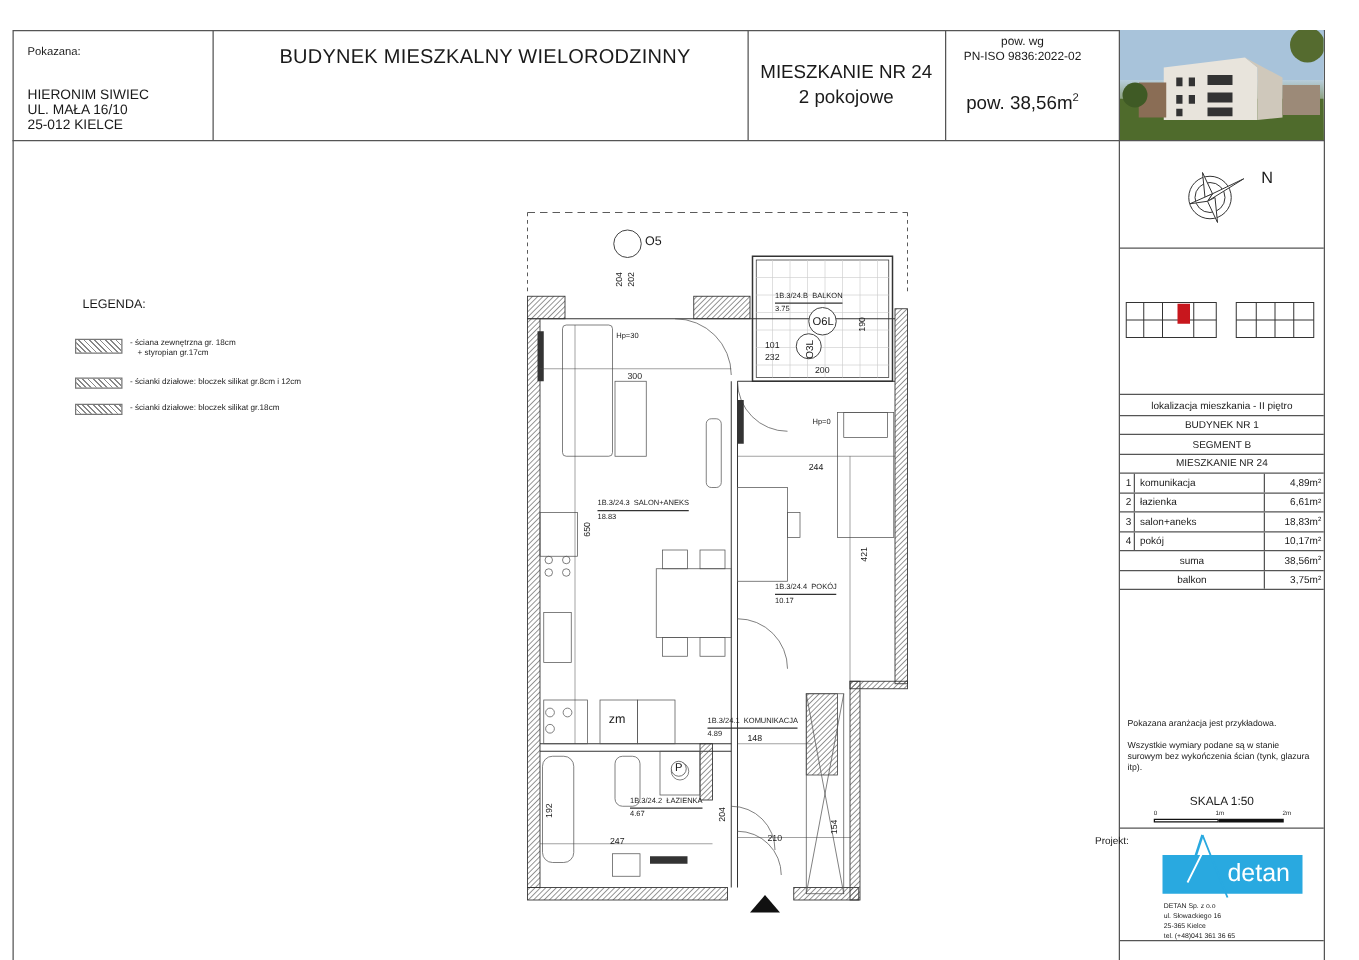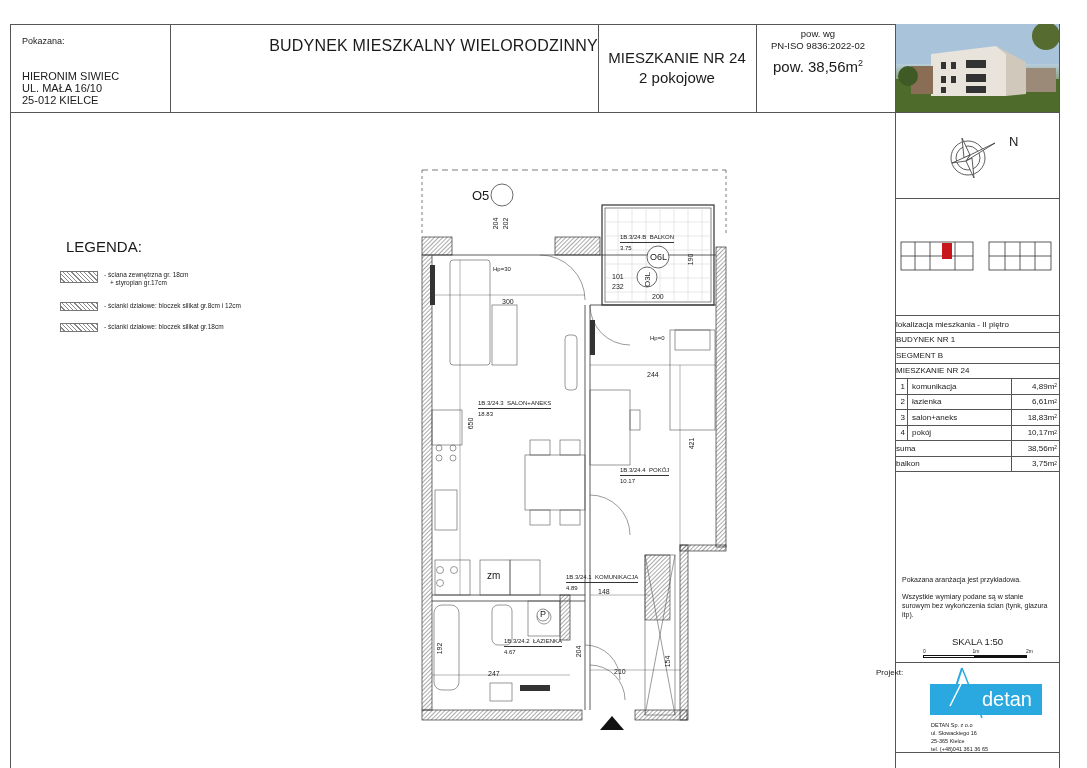--- a/index.html
+++ b/index.html
@@ -3,36 +3,36 @@
 <meta charset="utf-8">
 <style>
 *{box-sizing:border-box;margin:0;padding:0}
 body{width:1087px;height:768px;background:#fff;font-family:"Liberation Sans",sans-serif;color:#1a1a1a;position:relative;overflow:hidden}
 .frame{position:absolute;left:10px;top:24px;width:1050px;height:760px;border:1px solid #555}
 .abs{position:absolute}
 .vline{position:absolute;width:1px;background:#555}
 .hline{position:absolute;height:1px;background:#555}
 .inv-label{left:22px;top:36px;font-size:9px}
 .inv-lines{left:22px;top:70px;font-size:11px;line-height:12px}
-.title{left:178px;width:420px;top:34px;text-align:right;font-size:16px;line-height:23px;letter-spacing:.2px}
+.title{left:178px;width:420px;top:34px;text-align:center;font-size:16px;line-height:23px;letter-spacing:.2px}
 .apt{left:598px;width:158px;top:48px;text-align:center;font-size:15px;line-height:20px}
 .pow{left:756px;width:124px;top:28px;text-align:center}
 .pow .s{font-size:9.5px;line-height:12px}
-.pow .b{font-size:15px;margin-top:6px}
+.pow .b{font-size:15px;margin-top:22px}
 .photo{left:896px;top:24px;width:163px;height:88px;overflow:hidden;background:linear-gradient(180deg,#8fb2cf 0%,#b9cfdf 45%,#7a8f5a 70%,#3f5a25 100%)}
-.legend-title{left:66px;top:238px;font-size:15px}
+.legend-title{left:66px;top:238px;font-size:10px}
 .leg-row{position:absolute;left:60px;font-size:6.5px;line-height:8px;display:flex;align-items:flex-start;gap:6px}
 .leg-sw{width:38px;height:9px;border:1px solid #777;background:repeating-linear-gradient(45deg,#fff 0 2px,#888 2px 3px)}
 .room-lbl{position:absolute;font-size:6px;white-space:nowrap}
 .room-lbl .n{border-bottom:1px solid #333;padding-bottom:2px;display:block}
 .room-lbl .a{display:block;margin-top:2px}
 .dim{position:absolute;font-size:7px}
 .rp-table{position:absolute;left:896px;top:317px;width:163px;font-size:8px}
 .rp-row{height:15.5px;border-bottom:1px solid #555;display:flex;align-items:center}
-.rp-c{width:100%}
+.rp-c{text-align:center;width:100%}
 .rp-num{width:12px;text-align:right;border-right:1px solid #555;height:100%;display:flex;align-items:center;justify-content:flex-end;padding-right:2px}
 .rp-name{flex:1;padding-left:4px}
 .rp-val{width:48px;border-left:1px solid #555;height:100%;display:flex;align-items:center;justify-content:flex-end;padding-right:2px}
 sup{font-size:60%;vertical-align:super;line-height:0}
 .notes{left:902px;top:575px;font-size:7px;line-height:9px;width:150px}
 .scale{left:896px;width:163px;top:636px;text-align:center;font-size:9.5px}
 .logo-box{left:930px;top:684px;width:112px;height:31px;background:#29a9e0;color:#fff;font-size:20px;text-align:right;padding-right:10px;line-height:31px}
 .detan-addr{left:931px;top:721px;font-size:5.5px;line-height:8px}
 </style>
 </head>
@@ -205,21 +205,21 @@
     <line x1="190" y1="505" x2="280" y2="505"></line>
     <line x1="190" y1="430" x2="250" y2="430"></line>
   </g>
   <circle cx="102" cy="30" r="11" fill="#fff" stroke="#444" stroke-width=".8"></circle>
   <circle cx="258" cy="92" r="11" fill="#fff" stroke="#444" stroke-width=".8"></circle>
   <circle cx="247" cy="112" r="10" fill="#fff" stroke="#444" stroke-width=".8"></circle>
   <circle cx="143" cy="450" r="6" fill="#fff" stroke="#444" stroke-width=".6"></circle>
   <polygon points="200,565 212,551 224,565" fill="#111"></polygon>
 </svg>
 
-<div class="abs" style="left:472px;top:188px;font-size:13px">O5</div>
+<div class="abs" style="left:516px;top:188px;font-size:10px">O5</div>
 <div class="abs" style="left:650px;top:252px;font-size:9px">O6L</div>
 <div class="abs" style="left:640px;top:275px;font-size:8px;transform:rotate(-90deg)">O3L</div>
 
 <div class="room-lbl" style="left:620px;top:234px">
     <span class="n"><span>1B.3/24.B</span>&nbsp; <span>BALKON</span></span>
     <span class="a">3.75</span>
   </div>
 <div class="room-lbl" style="left:478px;top:400px">
     <span class="n"><span>1B.3/24.3</span>&nbsp; <span>SALON+ANEKS</span></span>
     <span class="a">18.83</span>

